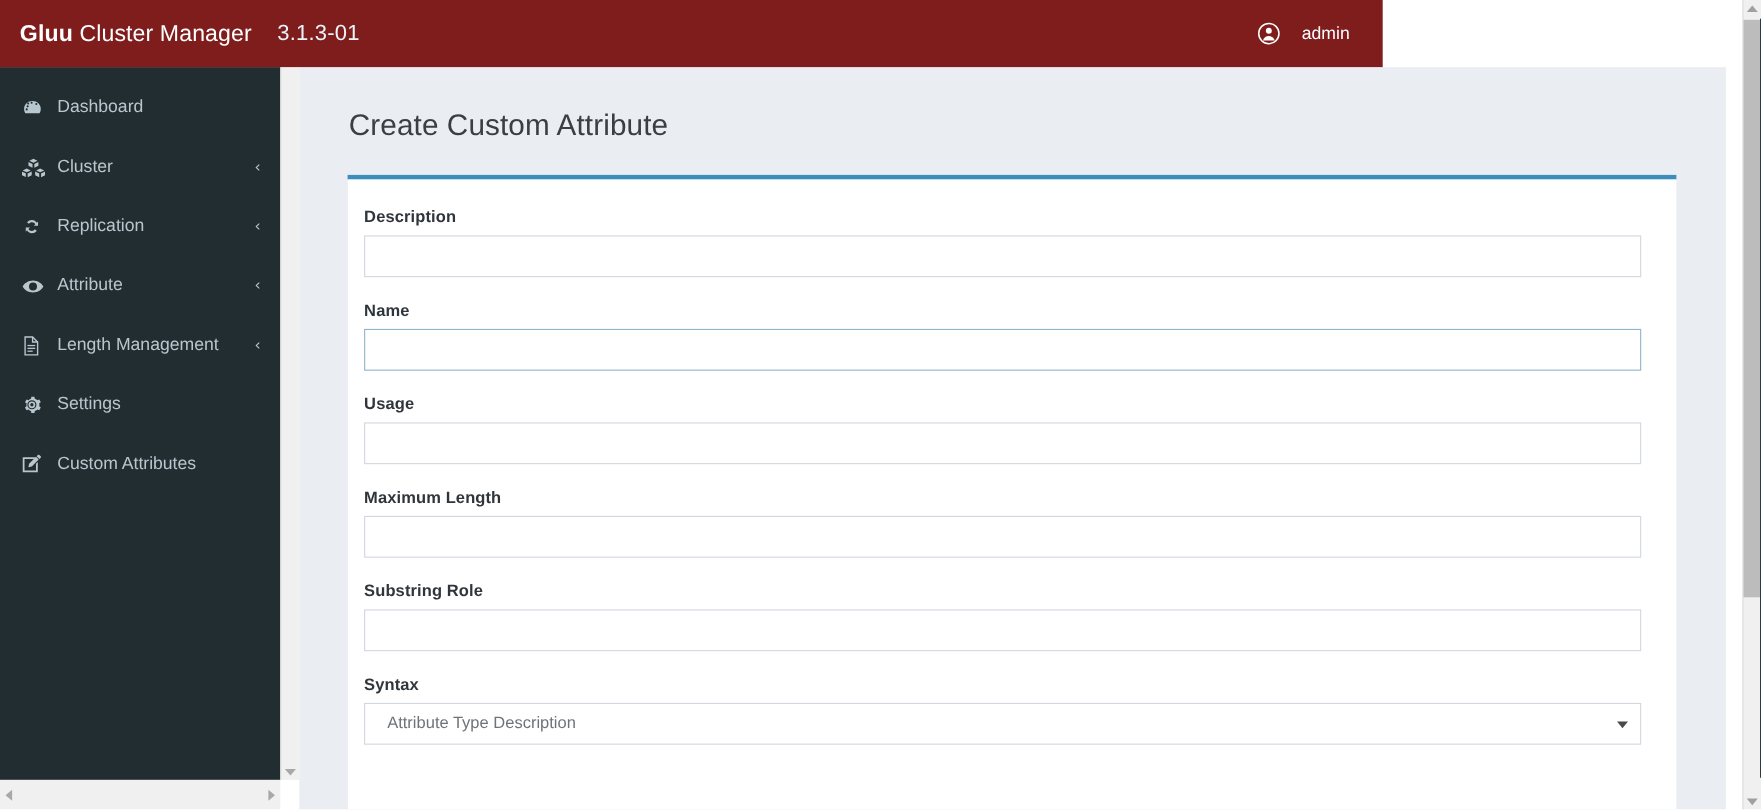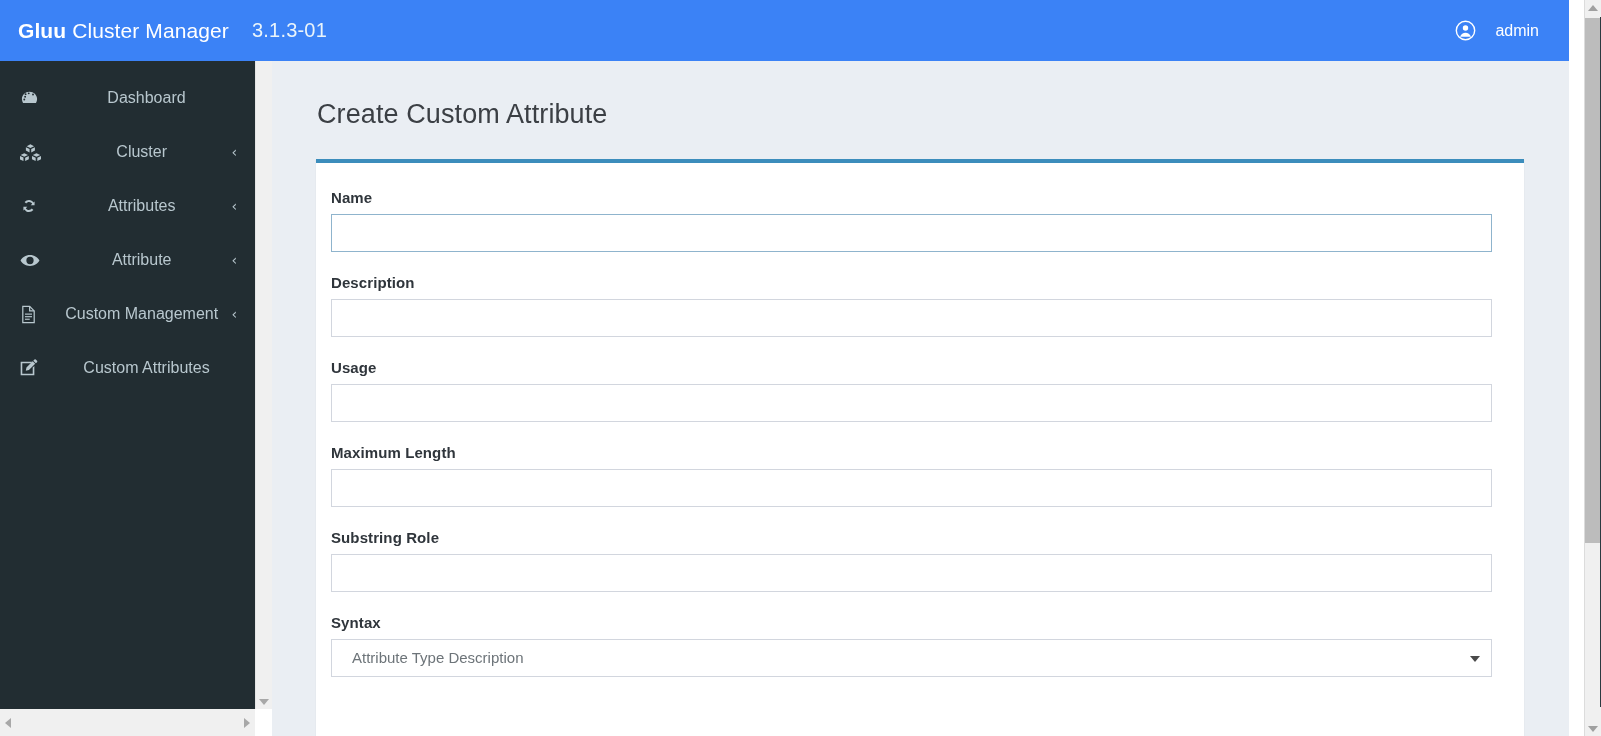--- a/index.html
+++ b/index.html
@@ -13,22 +13,22 @@
   #app {
     position: relative;
     width: 1601px; height: 736px;
     overflow: hidden;
   }
 
   
   .navbar {
     position: absolute;
     top: 0; left: 0;
-    width: 1569px; height: 61px;
-    background: #3b82f6;
+    width: 1257px; height: 61px;
+    background: #7f1d1d;
     display: flex;
     align-items: center;
     z-index: 5;
   }
   .brand {
     width: 255px;
     padding-left: 18px;
     color: #ffffff;
     font-size: 21px;
     line-height: 1;
@@ -60,21 +60,21 @@
   
   .sidebar {
     position: absolute;
     top: 61px; left: 0;
     width: 255px;
     height: 648px;
     background: #222d32;
     overflow: hidden;
     z-index: 4;
   }
-  .side-menu { padding-top: 10px; text-align: center; }
+  .side-menu { padding-top: 10px; }
   .side-item {
     display: flex;
     align-items: center;
     height: 54px;
     padding: 0 14px 0 20px;
     color: #b8c7ce;
     font-size: 16px;
     cursor: pointer;
     white-space: nowrap;
   }
@@ -302,21 +302,21 @@
         <span class="side-label">Cluster</span>
         <span class="side-chevron">‹</span>
       </div>
 
       <div class="side-item">
         <span class="side-ico">
           <svg viewBox="0 0 20 20" width="18" height="18">
               <path d="M10.1 3.3c2.1 0 3.9 1.2 4.8 2.9l1.3-1.3v4.3h-4.3l1.6-1.6c-.6-1.2-1.9-2-3.4-2-1.3 0-2.5.7-3.2 1.6L5.1 5.6a6.4 6.4 0 0 1 5-2.3zM9.9 16.7c-2.1 0-3.9-1.2-4.8-2.9l-1.3 1.3v-4.3h4.3l-1.6 1.6c.6 1.2 1.9 2 3.4 2 1.3 0 2.5-.7 3.2-1.6l1.8 1.6a6.4 6.4 0 0 1-5 2.3z"></path>
             </svg>
         </span>
-        <span class="side-label">Attributes</span>
+        <span class="side-label">Replication</span>
         <span class="side-chevron">‹</span>
       </div>
 
 
       <div class="side-item">
         <span class="side-ico">
           <svg viewBox="0 0 22 14" width="20" height="15">
               <path d="M11 1C6.2 1 2.1 4 .6 7c1.5 3 5.6 6 10.4 6s8.9-3 10.4-6c-1.5-3-5.6-6-10.4-6zm0 10a4 4 0 1 1 0-8 4 4 0 0 1 0 8z"></path>
               <circle cx="11" cy="7" r="2.2" fill="#222d32"></circle>
             </svg>
@@ -328,25 +328,34 @@
       <div class="side-item">
         <span class="side-ico">
           <svg viewBox="0 0 16 20" width="17" height="19">
               <path d="M2 1.4h7.2L14 6.2V18.6H2z" fill="none" stroke="#b8c7ce" stroke-width="1.3"></path>
               <path d="M9.2 1.4v4.8H14" fill="none" stroke="#b8c7ce" stroke-width="1.3"></path>
               <rect x="4.3" y="9" width="7.4" height="1.2"></rect>
               <rect x="4.3" y="11.7" width="7.4" height="1.2"></rect>
               <rect x="4.3" y="14.4" width="5" height="1.2"></rect>
             </svg>
         </span>
-        <span class="side-label">Custom Management</span>
+        <span class="side-label">Length Management</span>
         <span class="side-chevron">‹</span>
       </div>
 
 
+      <div class="side-item">
+        <span class="side-ico">
+          <svg viewBox="0 0 20 20" width="18" height="18">
+              <path d="M10 6.6A3.4 3.4 0 1 0 10 13.4 3.4 3.4 0 0 0 10 6.6zm0 5.1a1.7 1.7 0 1 1 0-3.4 1.7 1.7 0 0 1 0 3.4z"></path>
+              <path d="M17.4 11.5a7.6 7.6 0 0 0 0-3l1.6-1.2-1.6-2.7-1.9.7a7.5 7.5 0 0 0-2.6-1.5L12.6 1.8H9.4L9.1 3.8a7.5 7.5 0 0 0-2.6 1.5l-1.9-.7-1.6 2.7 1.6 1.2a7.6 7.6 0 0 0 0 3L3 12.7l1.6 2.7 1.9-.7a7.5 7.5 0 0 0 2.6 1.5l.3 2h3.2l.3-2a7.5 7.5 0 0 0 2.6-1.5l1.9.7 1.6-2.7zM10 14.6a4.6 4.6 0 1 1 0-9.2 4.6 4.6 0 0 1 0 9.2z"></path>
+            </svg>
+        </span>
+        <span class="side-label">Settings</span>
+      </div>
 
       <div class="side-item">
         <span class="side-ico">
           <svg viewBox="0 0 20 20" width="19" height="19">
               <path d="M2.4 4.5h9.2l1.7-1.7H.7v14.4h14.4V7.3l-1.7 1.7v6.5H2.4z"></path>
               <path d="M17.9 1.9 16.6.6a1 1 0 0 0-1.4 0L14 1.8l2.7 2.7 1.2-1.2a1 1 0 0 0 0-1.4zM6.8 9l-.7 3.3 3.3-.7 6.6-6.6-2.6-2.6z"></path>
             </svg>
         </span>
         <span class="side-label">Custom Attributes</span>
       </div>
@@ -362,27 +371,27 @@
     <span class="arrow-rt"></span>
   </div>
   <div class="side-corner"></div>
 
   <div class="content">
     <h1 class="page-title">Create Custom Attribute</h1>
 
     <div class="card">
 
       <div class="form-group">
+        <label class="form-label">Description</label>
+        <input class="form-control" type="text" value="" style="">
+      </div>
+
+      <div class="form-group">
         <label class="form-label">Name</label>
         <input class="form-control focused" type="text" value="" style="">
-      </div>
-
-      <div class="form-group">
-        <label class="form-label">Description</label>
-        <input class="form-control" type="text" value="" style="">
       </div>
 
       <div class="form-group">
         <label class="form-label">Usage</label>
         <input class="form-control" type="text" value="" style="">
       </div>
 
       <div class="form-group">
         <label class="form-label">Maximum Length</label>
         <input class="form-control" type="text" value="" style="">

